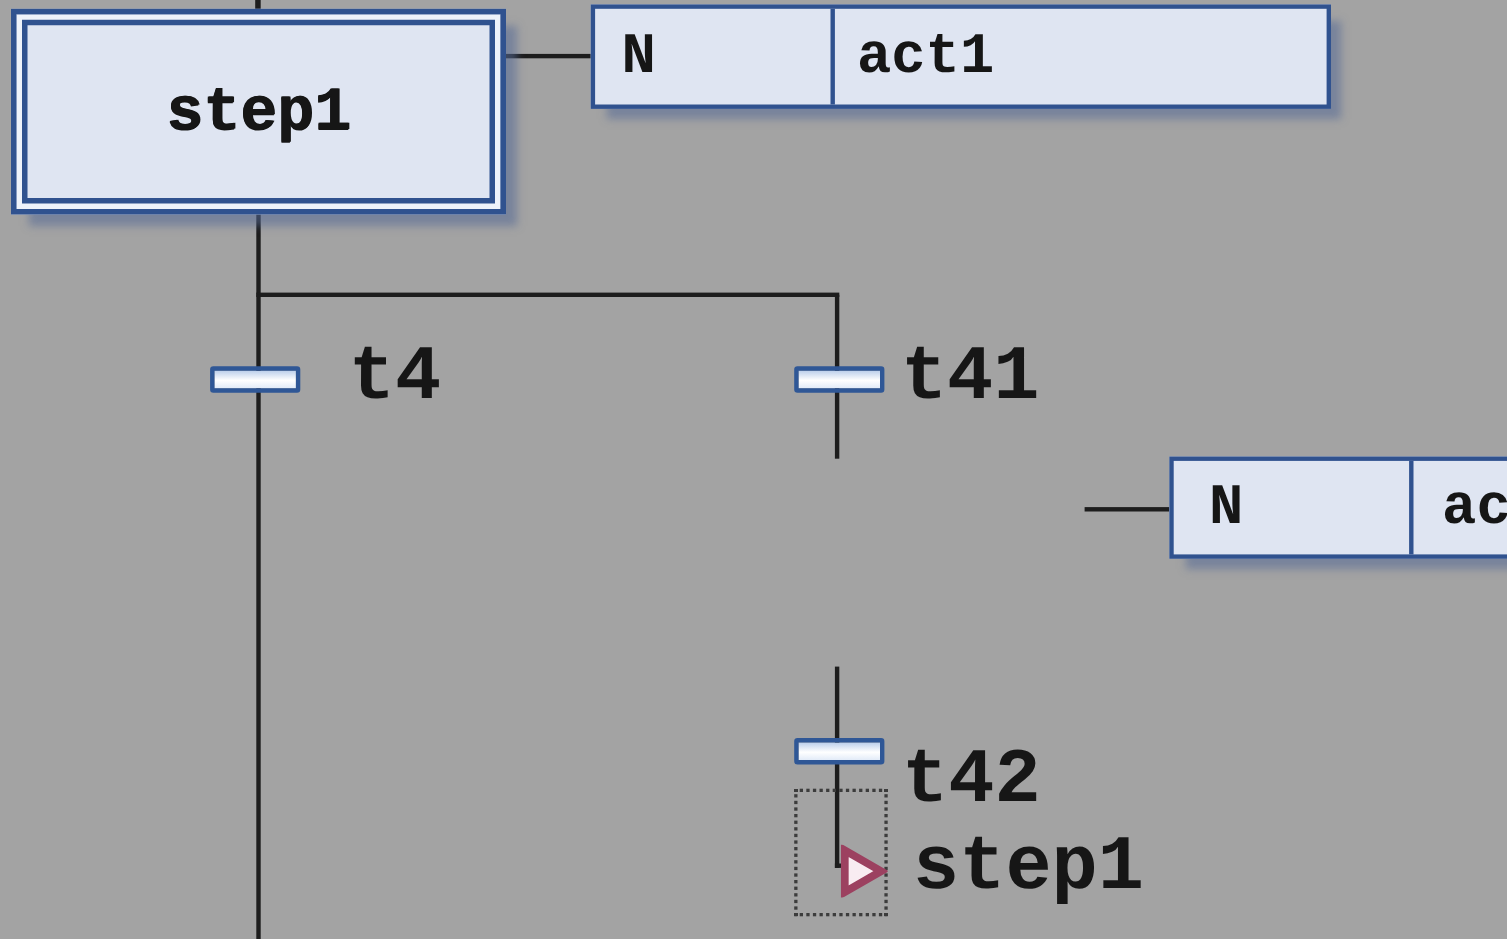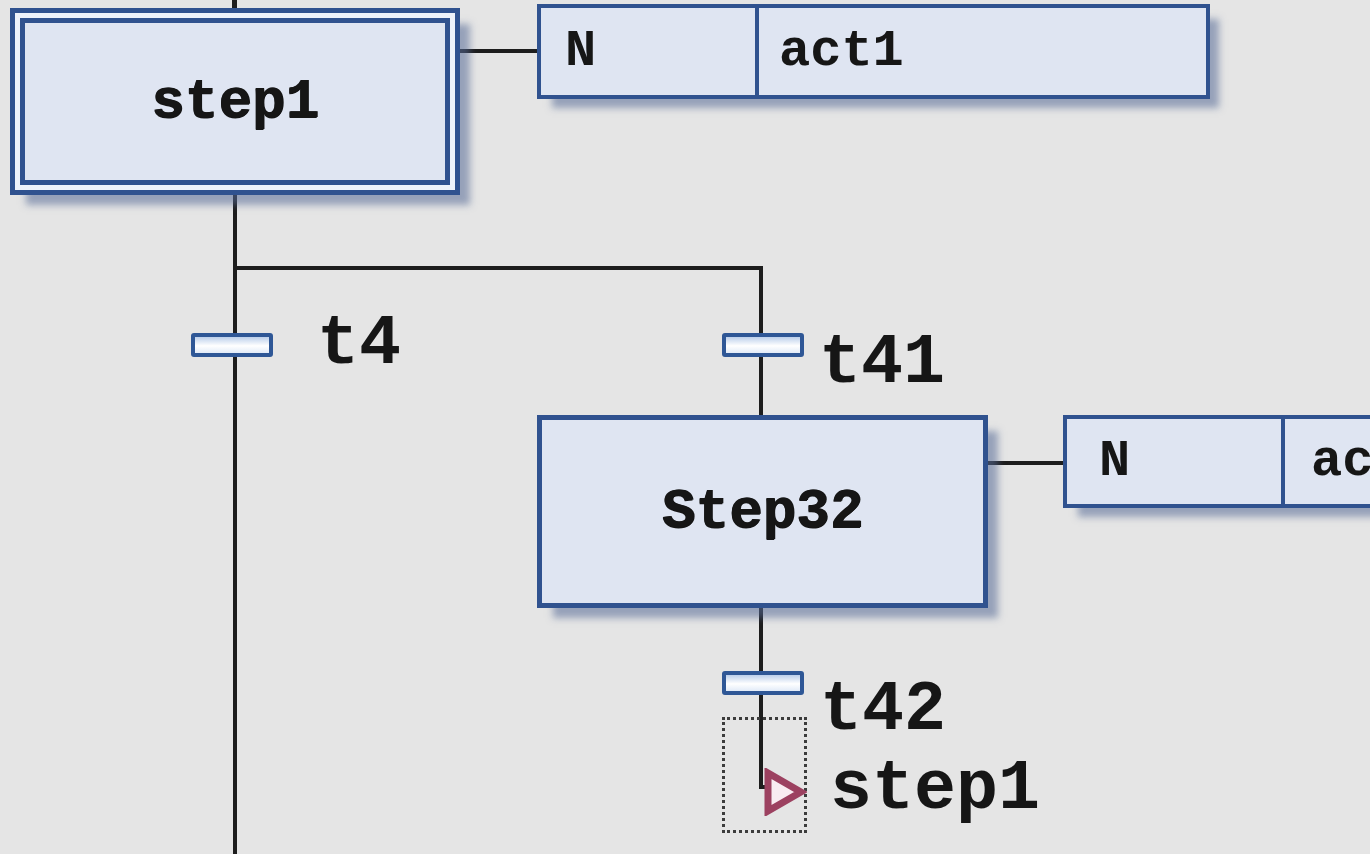--- a/index.html
+++ b/index.html
@@ -1,17 +1,17 @@
 <!DOCTYPE html>
 <html><head>
 <meta charset="utf-8">
 <style>
   html,body{margin:0;padding:0;background:#fff;}
   .canvas{
-    position:relative;width:1370px;height:854px;background:#e5e5e5;
+    position:relative;width:1370px;height:854px;background:#a3a3a3;
     overflow:hidden;
     font-family:"Liberation Mono","DejaVu Sans Mono",monospace;
     color:#161616;
   }
   .line{position:absolute;background:#1d1d1d;}
   .stepbox{
     position:absolute;box-sizing:border-box;
     background:#dfe5f2;border:5px solid #30528f;
     display:flex;align-items:center;justify-content:center;
     box-shadow:13px 13px 7px -3px rgba(85,105,150,0.55);
@@ -76,25 +76,22 @@
     </div>
     <div class="action-cell name">
       <span>act1</span>
     </div>
   </div>
 
   <div class="transition-bar" style="left:191px;top:333px;"></div>
   <div class="t-label" style="left:317px;top:318px;">t4</div>
 
   <div class="transition-bar" style="left:722px;top:333px;"></div>
-  <div class="t-label" style="left:819px;top:337px;">t41</div>
+  <div class="t-label" style="left:819px;top:318px;">t41</div>
 
-  <div class="stepbox" style="left:537px;top:415px;width:451px;height:193px;">
-    <span class="step-label">Step32</span>
-  </div>
 
   <div class="actionblock" style="left:1063px;top:415px;width:345px;height:93px;">
     <div class="action-cell qualifier" style="padding-left:32px;">
       <span>N</span>
     </div>
     <div class="action-cell name" style="padding-left:26px;">
       <span>ac</span>
     </div>
   </div>
 

